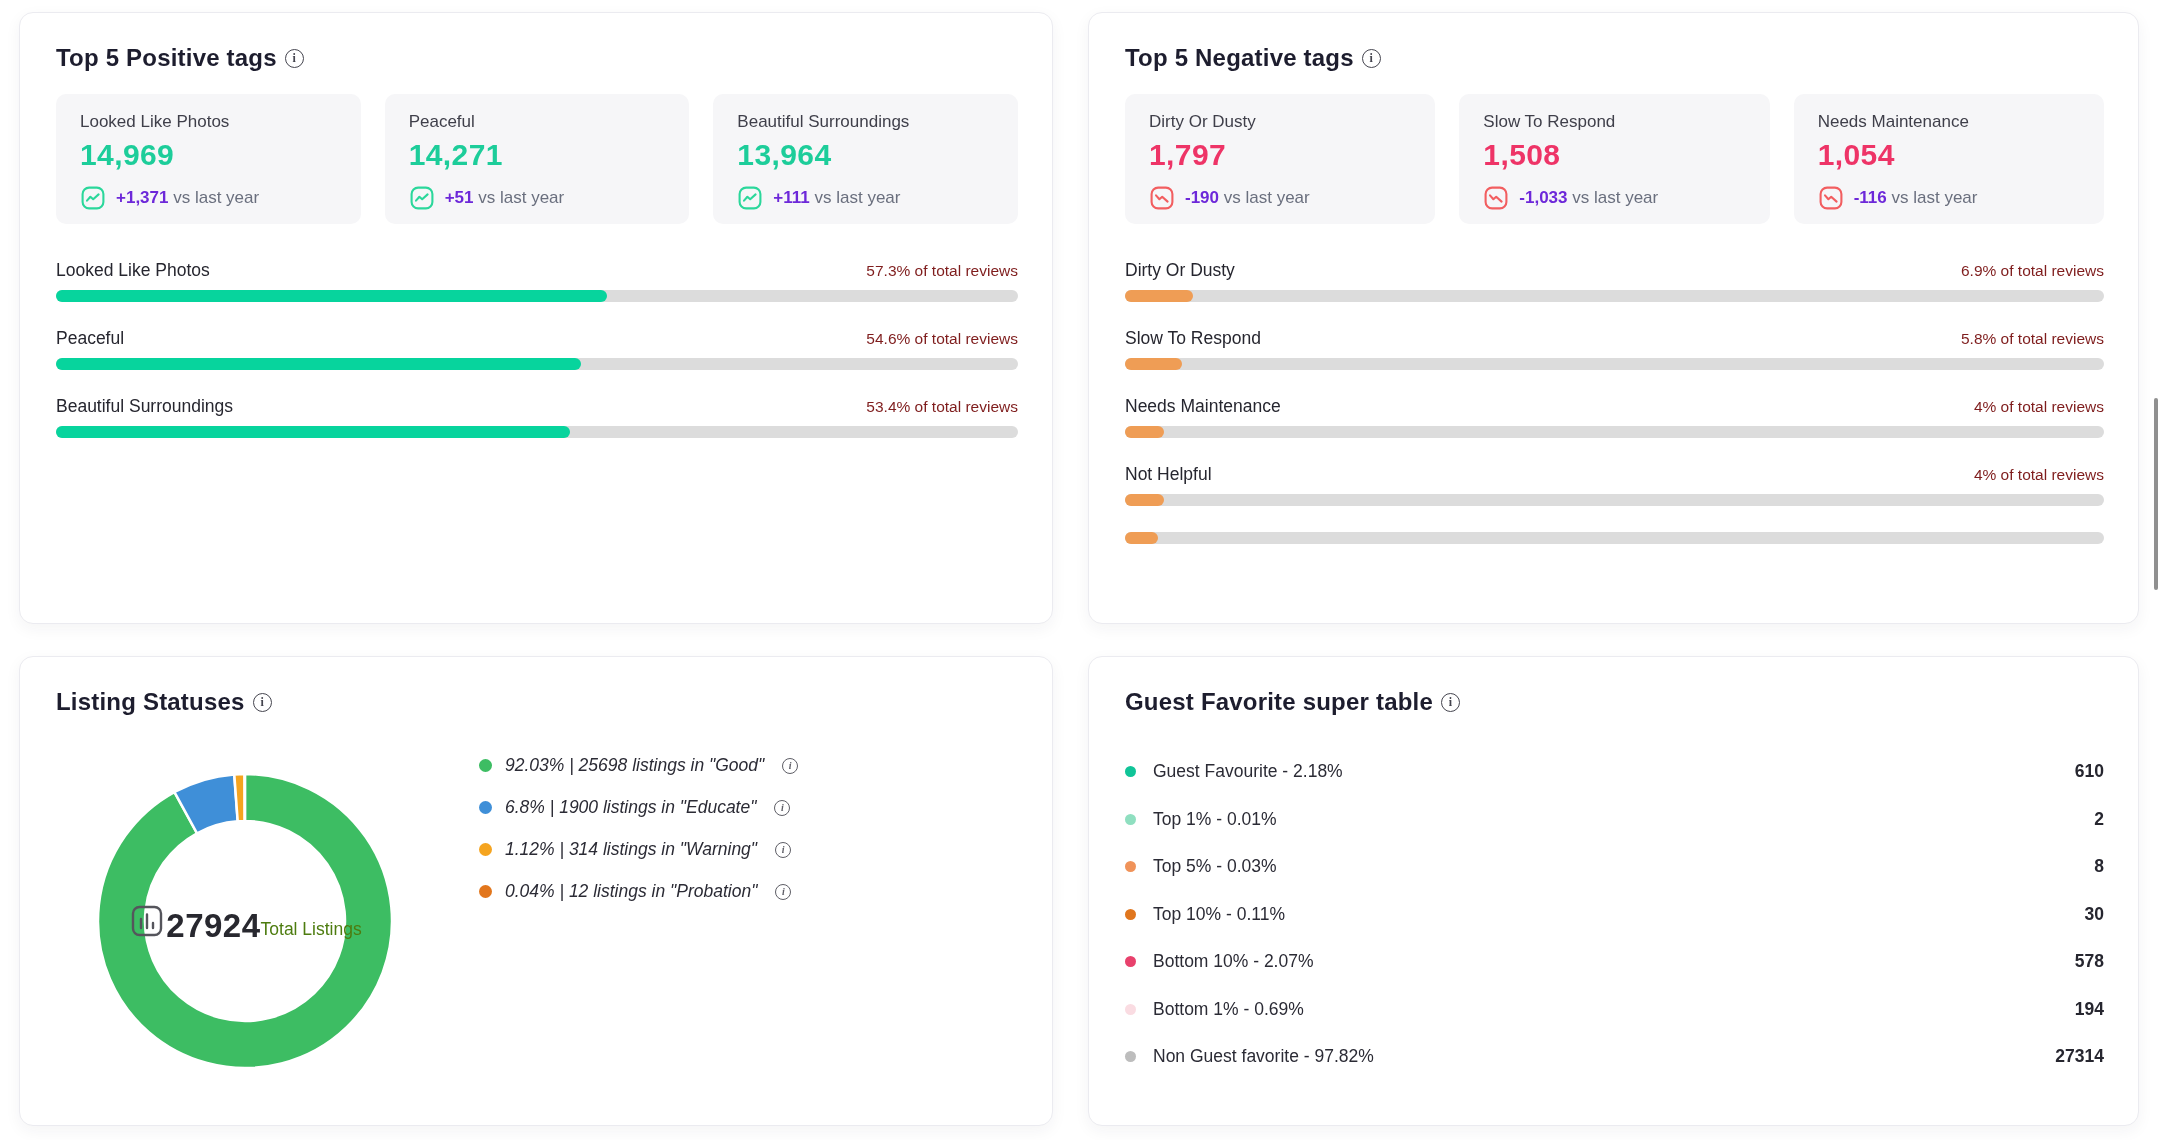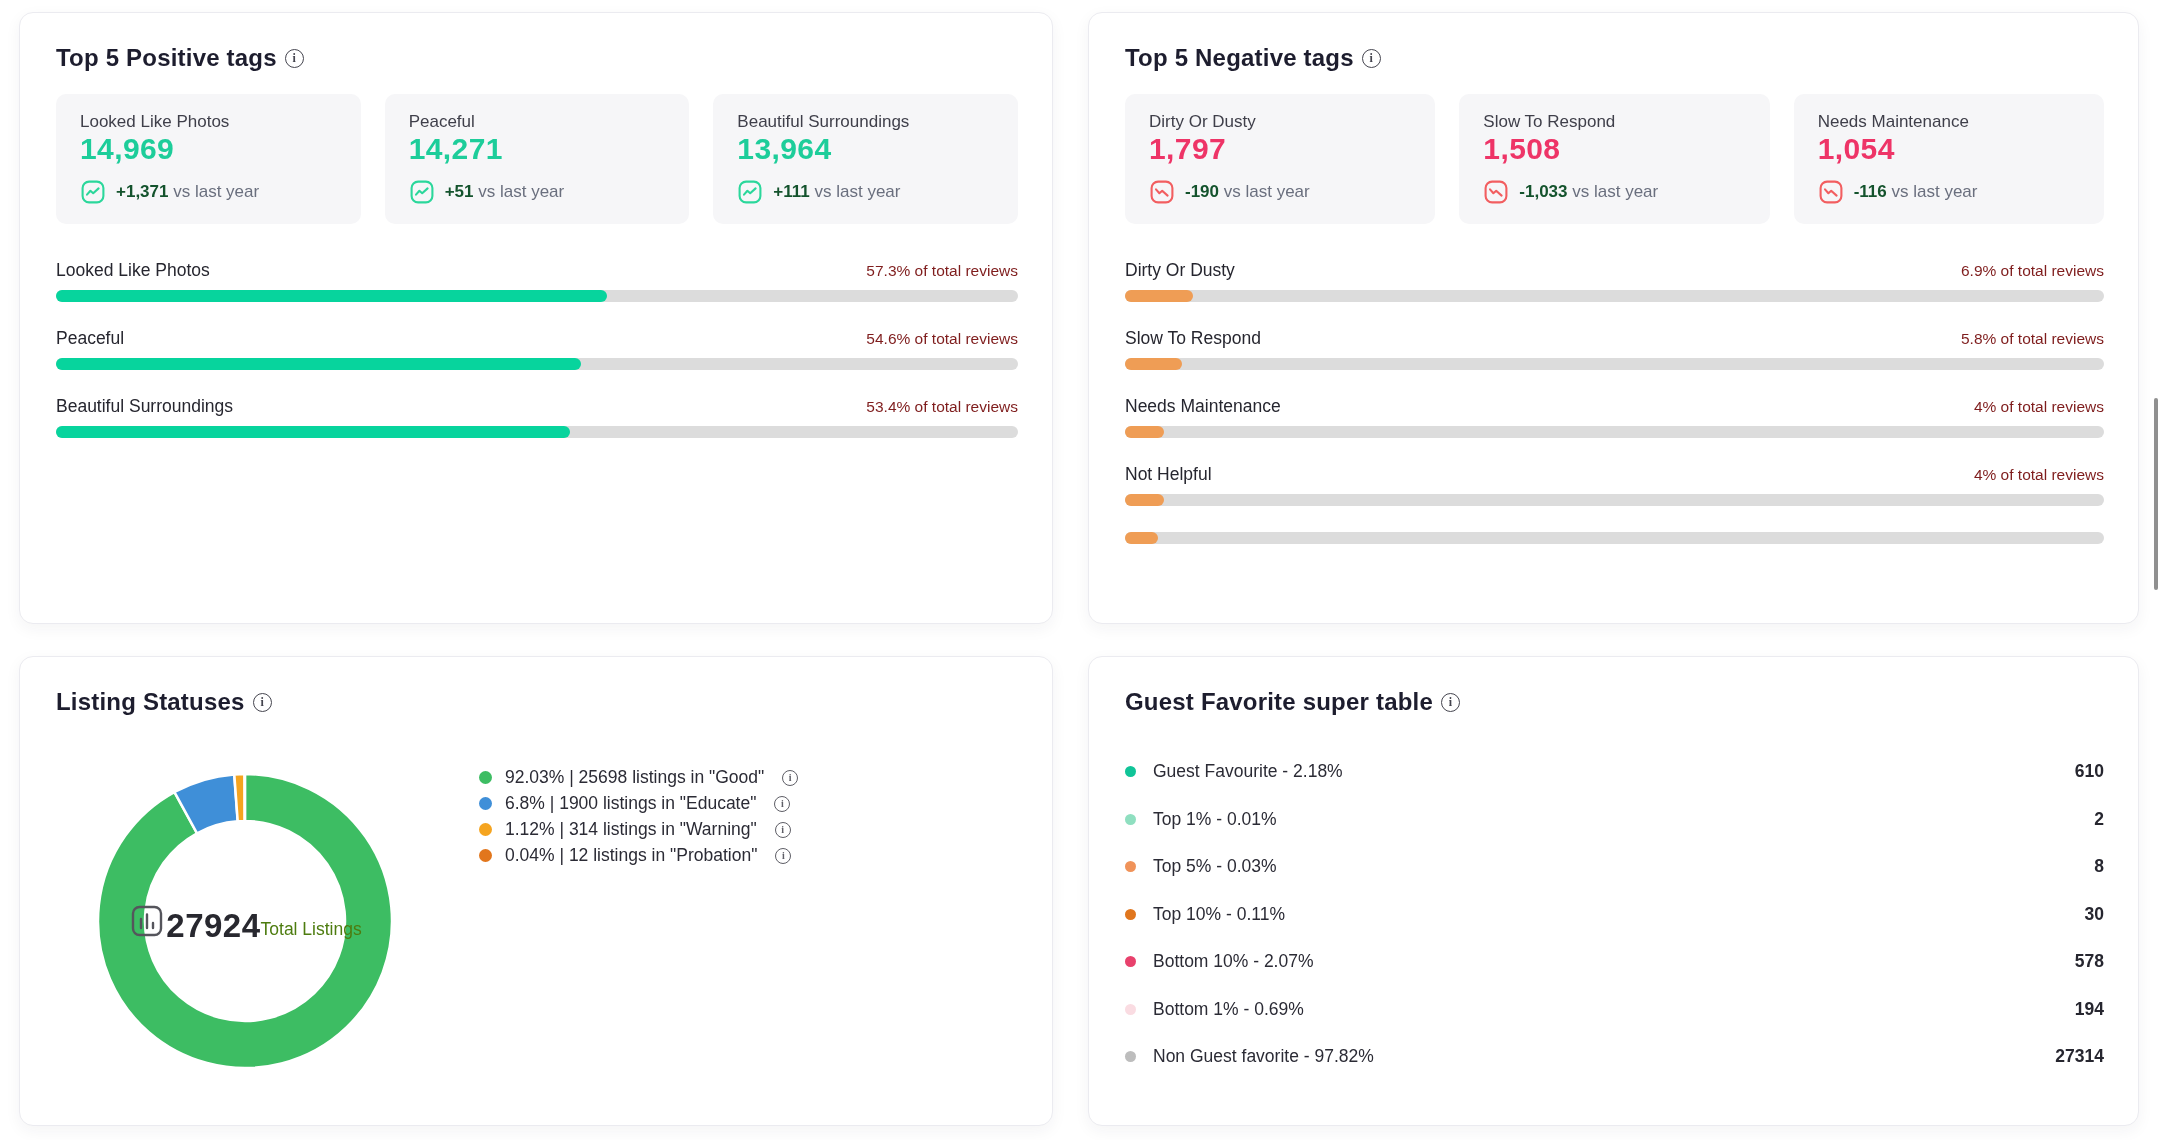--- a/index.html
+++ b/index.html
@@ -23,28 +23,28 @@
     width:19px; height:19px; border:1.6px solid #45454f; border-radius:50%;
     font-size:12px; font-weight:600; color:#45454f; font-family:"Liberation Serif", serif;
     flex:none; cursor:pointer;
   }
   .info.sm { width:16px; height:16px; font-size:10px; border-width:1.4px; color:#5e5e66; border-color:#5e5e66; }
 
   
   .cards { display:flex; gap:24px; margin-top:21px; }
   .card { flex:1; background:#f6f6f8; border-radius:10px; padding:18px 24px; height:130px; }
   .card-label { font-size:17px; color:#3f3f4a; }
-  .card-value { font-size:30px; font-weight:700; letter-spacing:0.4px; margin-top:0; }
+  .card-value { font-size:30px; font-weight:700; letter-spacing:0.4px; margin-top:6px; }
   .card-value.pos { color:#1dcd9a; }
   .card-value.neg { color:#ee3467; }
   .card-delta { display:flex; align-items:center; gap:10px; margin-top:13px; font-size:17px; color:#6a6f7e; }
   .trend { width:26px; height:26px; flex:none; }
   .trend.up { color:#2bd79b; }
   .trend.down { color:#f25e60; }
-  .delta-num { font-weight:700; color:#14532d; }
+  .delta-num { font-weight:700; color:#6d28d9; }
 
   
   .bars { margin-top:36px; }
   .bar-row { margin-bottom:26px; }
   .bar-top { display:flex; justify-content:space-between; align-items:baseline; }
   .bar-label { font-size:17.5px; font-weight:500; color:#26262f; }
   .bar-pct { font-size:15.5px; color:#7f1d1d; }
   .track { margin-top:9px; height:12px; border-radius:6px; background:#dcdcdc; position:relative; }
   .fill { position:absolute; left:0; top:0; height:12px; border-radius:6px; }
   .fill.pos-fill { background:#07d49d; }
@@ -53,21 +53,21 @@
   
   .ls-content { display:flex; margin-top:26px; }
   .donut-wrap { position:relative; width:298px; height:298px; margin-left:40px; margin-top:29px; flex:none; }
   .donut-wrap svg { display:block; }
   .donut-center {
     position:absolute; inset:0; display:flex; flex-direction:row;
     align-items:center; justify-content:center;
   }
   .donut-total { font-size:33px; font-weight:700; color:#28282f; letter-spacing:0.5px; margin-top:10px; }
   .donut-sub { font-size:17.5px; color:#4d7c0f; margin-top:16px; }
-  .legend { margin-left:85px; margin-top:22px; display:flex; flex-direction:column; gap:1px; }
+  .legend { margin-left:85px; margin-top:10px; display:flex; flex-direction:column; gap:17px;font-style:italic; }
   .legend-item { display:flex; align-items:center; gap:13px; height:25px; font-size:17.5px; color:#2b2b35; }
   .dot13 { width:13px; height:13px; border-radius:50%; flex:none; }
   .legend-item .info.sm { margin-left:5px; }
 
   
   .gt-rows { margin-top:31px; width:100%; }
   .gt-row { display:flex; align-items:center; height:47.5px; }
   .gt-dot { width:11px; height:11px; border-radius:50%; flex:none; }
   .gt-label { margin-left:17px; font-size:17.5px; color:#2b2b35; }
   .gt-value { margin-left:auto; font-size:17.5px; font-weight:700; color:#26262f; }

